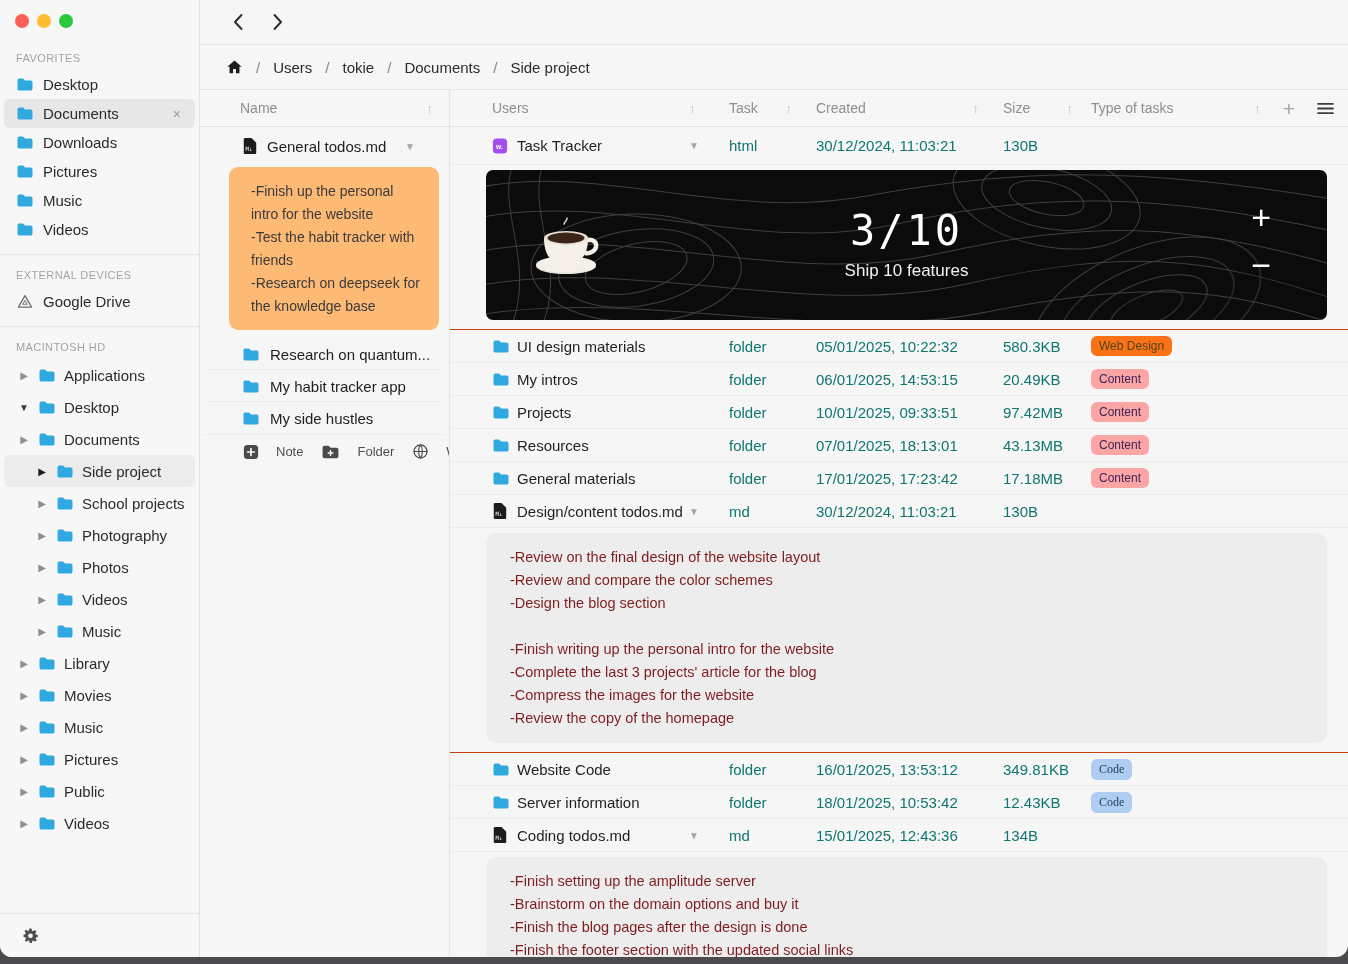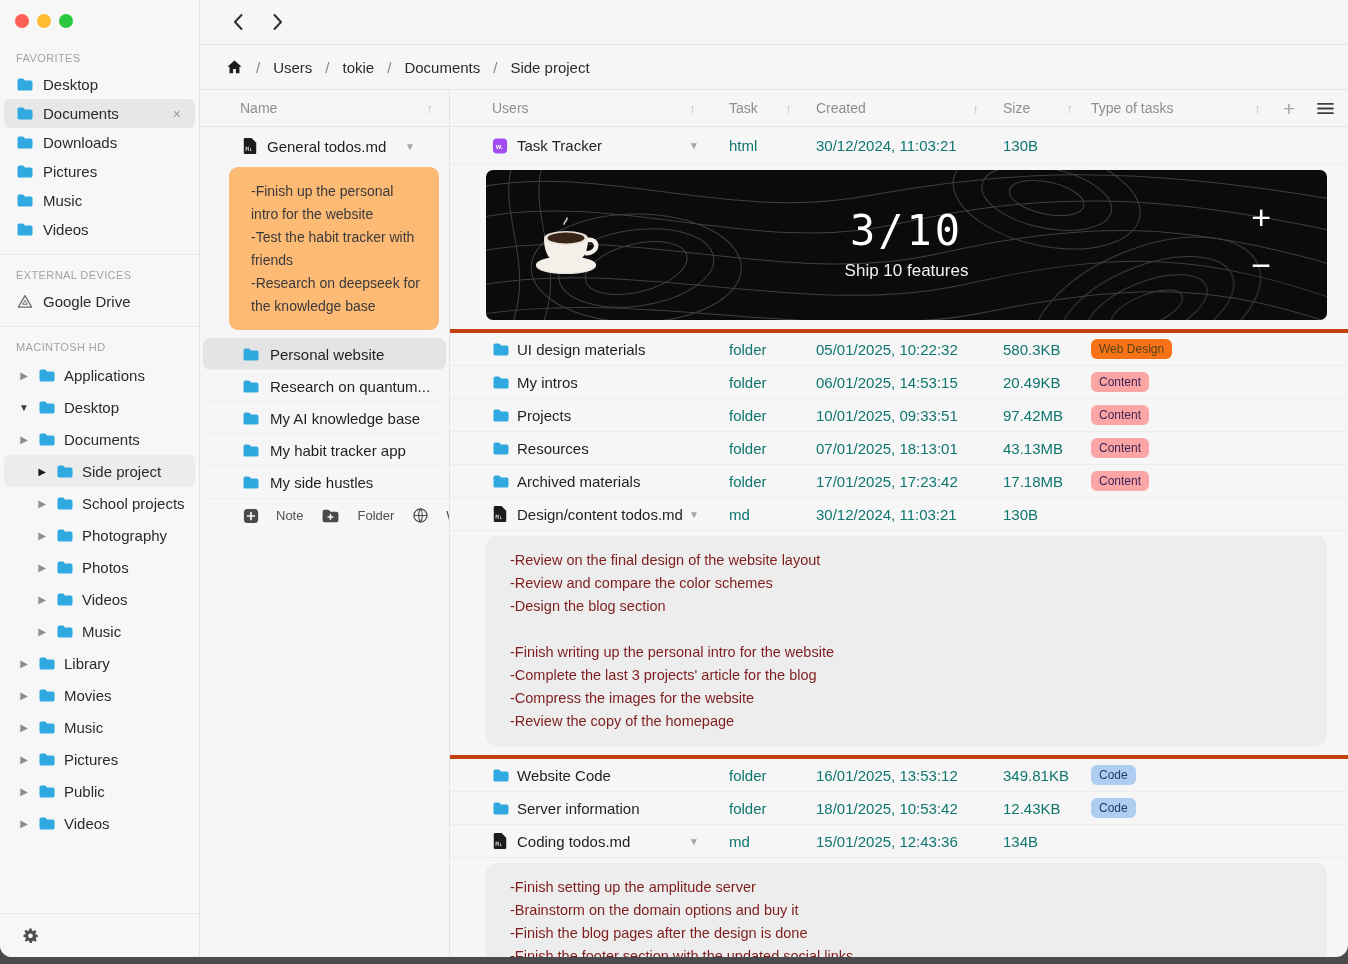--- a/index.html
+++ b/index.html
@@ -87,23 +87,23 @@
   .list-ic svg { display:block; }
 
   .tbl-body { flex:1; overflow:hidden; }
   .trow { display:grid; grid-template-columns:25px 172px 40px 87px 187px 88px 1fr; align-items:center;
           height:33px; padding-left:42px; border-bottom:1px solid #ececed; font-size:15px; color:#1f1f21; }
   .trow .caret { color:#a5a5a9; font-size:10px; }
   .tcell.type, .tcell.created, .tcell.size { color:#0f766e; }
   .badge { display:inline-block; font-size:12px; padding:3px 8px; border-radius:6px; font-weight:400; }
   .badge.yellow { background:#f97316; color:#55431a; }
   .badge.purple { background:#fca5a5; color:#3f2458; }
-  .badge.blue   { background:#aecdf0; color:#1e3a5c; }
-
-  .expand { border-bottom:4px solid #c2410c; padding:5px 21px 9px 36px; }
+  .badge.blue   { background:#aecdf0; color:#1e3a5c;font-family:Liberation Serif, serif; }
+
+  .expand { border-bottom:1px solid #c2410c; padding:5px 21px 9px 36px; }
   .expand.noline { border-bottom:none; padding-bottom:0; }
 
   .banner { position:relative; height:150px; border-radius:7px; background:#0b0b0c; overflow:hidden; }
   .banner svg.topo { position:absolute; inset:0; width:100%; height:100%; }
   .banner .cup { position:absolute; left:42px; top:46px; }
   .banner .center { position:absolute; left:0; right:0; top:36px; text-align:center; color:#fff; }
   .banner .progress { font-family:"DejaVu Sans Mono", monospace; font-size:42px; letter-spacing:3px; }
   .banner .sub { font-size:17px; margin-top:6px; color:#f2f2f2; }
   .banner .pm { position:absolute; right:56px; top:30px; color:#fff; text-align:center; }
   .banner .pm .plus { font-size:34px; line-height:1; }
@@ -445,43 +445,27 @@
             <span>General todos.md</span>
             <span class="caret">▼</span>
           </div>
 
           <div class="mid-preview">
             <div>-Finish up the personal intro for the website</div>
             <div>-Test the habit tracker with friends</div>
             <div>-Research on deepseek for the knowledge base</div>
           </div>
 
-          <div class="mrow selected">
-            <span class="ficon">
-                <svg>
-                  <use href="#i-folder"></use>
-                </svg>
-              </span>
-            <span>Personal website</span>
-          </div>
           <div class="mrow">
             <span class="ficon">
                 <svg>
                   <use href="#i-folder"></use>
                 </svg>
               </span>
             <span>Research on quantum...</span>
-          </div>
-          <div class="mrow">
-            <span class="ficon">
-                <svg>
-                  <use href="#i-folder"></use>
-                </svg>
-              </span>
-            <span>My AI knowledge base</span>
           </div>
           <div class="mrow">
             <span class="ficon">
                 <svg>
                   <use href="#i-folder"></use>
                 </svg>
               </span>
             <span>My habit tracker app</span>
           </div>
           <div class="mrow">
@@ -664,21 +648,21 @@
             <span class="tcell size">43.13MB</span>
             <span class="tcell tag"><span class="badge purple">Content</span></span>
           </div>
 
           <div class="trow">
             <span class="ficon">
                 <svg>
                   <use href="#i-folder"></use>
                 </svg>
               </span>
-            <span class="tcell name">Archived materials</span>
+            <span class="tcell name">General materials</span>
             <span></span>
             <span class="tcell type">folder</span>
             <span class="tcell created">17/01/2025, 17:23:42</span>
             <span class="tcell size">17.18MB</span>
             <span class="tcell tag"><span class="badge purple">Content</span></span>
           </div>
 
           <div class="trow">
             <span class="ficon" style="width:16px;height:18px">
                 <svg width="16" height="18">

